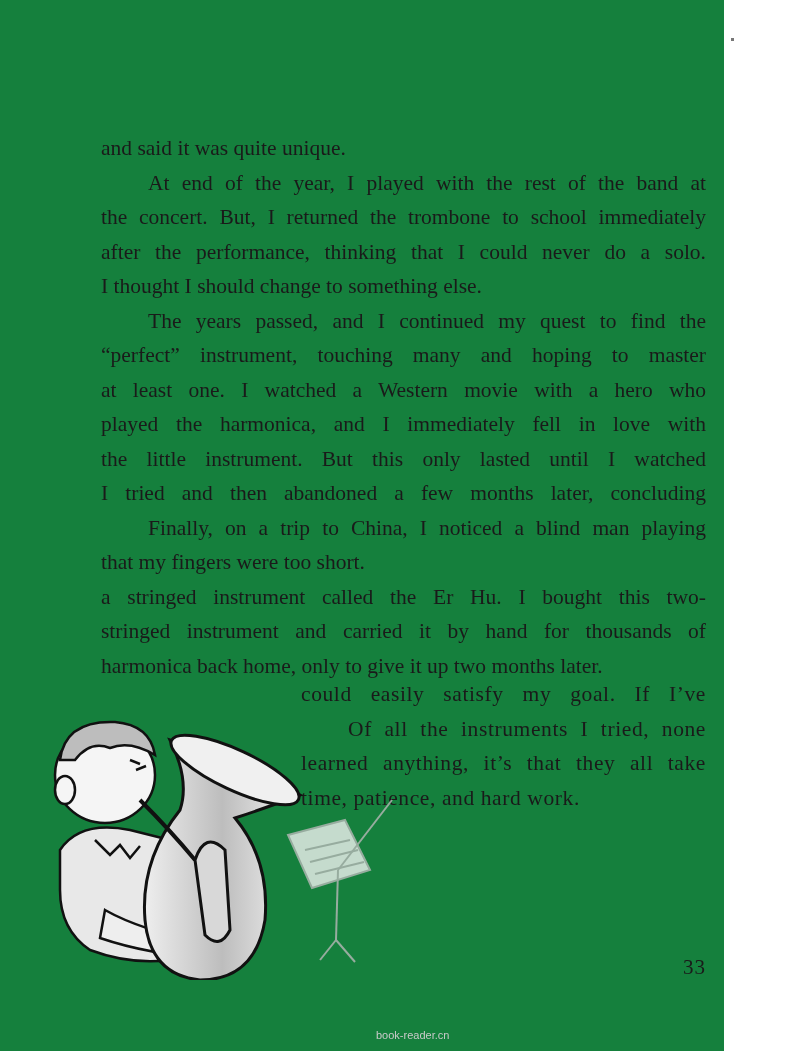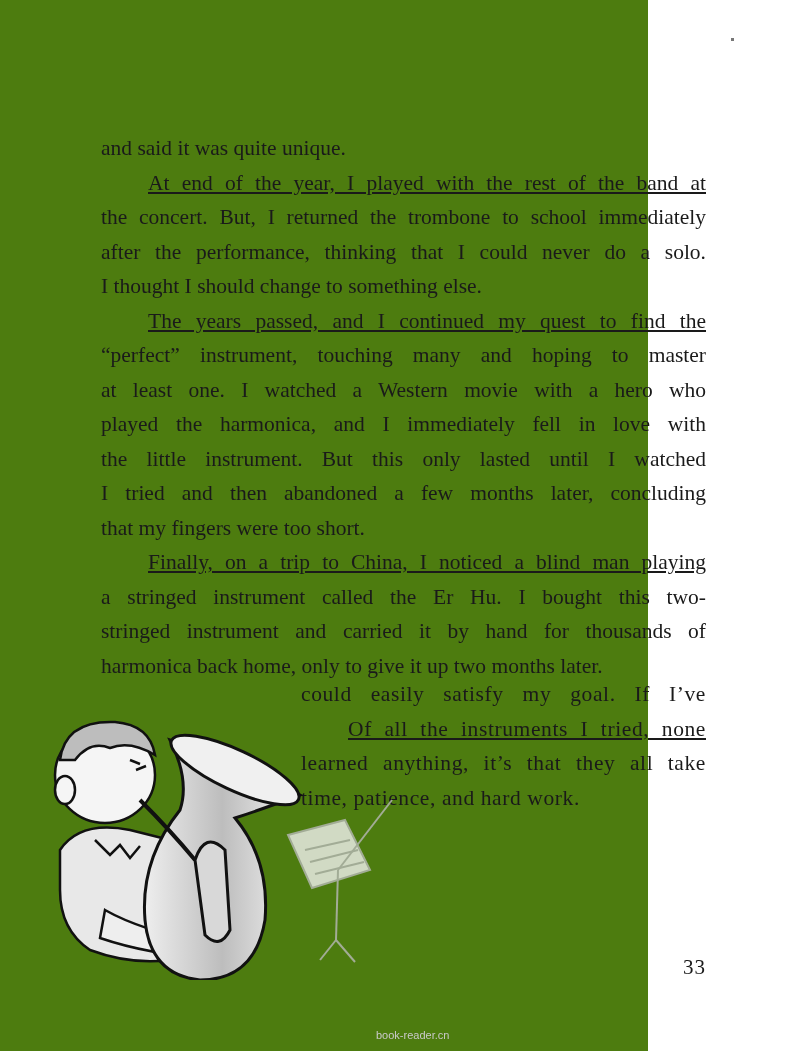--- a/index.html
+++ b/index.html
@@ -1,28 +1,28 @@
 <!DOCTYPE html>
 <html><head>
 <meta charset="utf-8">
 <style>
   html, body { margin: 0; padding: 0; background: #ffffff; }
   body { width: 800px; height: 1051px; position: relative; overflow: hidden; }
   .page {
-    position: absolute; left: 0; top: 0; width: 648px; height: 1051px;
-    background: #4d7c0f; color: #1a1a1a;
+    position: absolute; left: 0; top: 0; width: 724px; height: 1051px;
+    background: #15803d; color: #1a1a1a;
     font-family: "Liberation Serif", "DejaVu Serif", serif;
   }
   .text-block {
     position: absolute; left: 101px; top: 131px; width: 605px;
     font-size: 21.5px; line-height: 34.5px;
   }
   .line { display: block; white-space: nowrap; text-align: justify; text-align-last: justify; height: 34.5px; }
   .line.last { text-align-last: left; }
-  .line.indent { padding-left: 47px; text-decoration: underline; }
+  .line.indent { padding-left: 47px; }
   .wrap-block {
     position: absolute; left: 301px; top: 677px; width: 405px;
     font-size: 21.5px; line-height: 34.5px; letter-spacing: 0.6px;
   }
   .page-number {
     position: absolute; left: 683px; top: 955px;
     font-size: 21px; letter-spacing: 1px;
   }
   .watermark {
     position: absolute; left: 376px; top: 1029px;
@@ -45,23 +45,23 @@
     <span class="line">the concert. But, I returned the trombone to school immediately</span>
     <span class="line">after the performance, thinking that I could never do a solo.</span>
     <span class="line last">I thought I should change to something else.</span>
 
     <span class="line indent">The years passed, and I continued my quest to find the</span>
     <span class="line">“perfect” instrument, touching many and hoping to master</span>
     <span class="line">at least one. I watched a Western movie with a hero who</span>
     <span class="line">played the harmonica, and I immediately fell in love with</span>
     <span class="line">the little instrument. But this only lasted until I watched</span>
     <span class="line">I tried and then abandoned a few months later, concluding</span>
+    <span class="line indent">Finally, on a trip to China, I noticed a blind man playing</span>
+
     <span class="line last">that my fingers were too short.</span>
-
-    <span class="line indent">Finally, on a trip to China, I noticed a blind man playing</span>
     <span class="line">a stringed instrument called the Er Hu. I bought this two-</span>
     <span class="line">stringed instrument and carried it by hand for thousands of</span>
     <span class="line last">harmonica back home, only to give it up two months later.</span>
   </div>
 
   <div class="wrap-block">
     <span class="line">could easily satisfy my goal. If I’ve</span>
     <span class="line indent">Of all the instruments I tried, none</span>
     <span class="line">learned anything, it’s that they all take</span>
     <span class="line last">time, patience, and hard work.</span>

